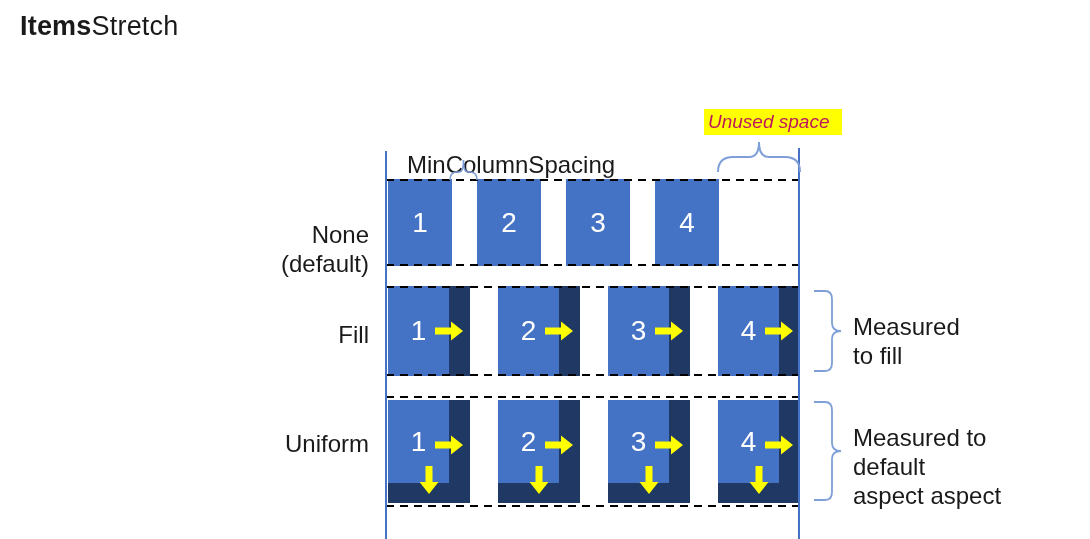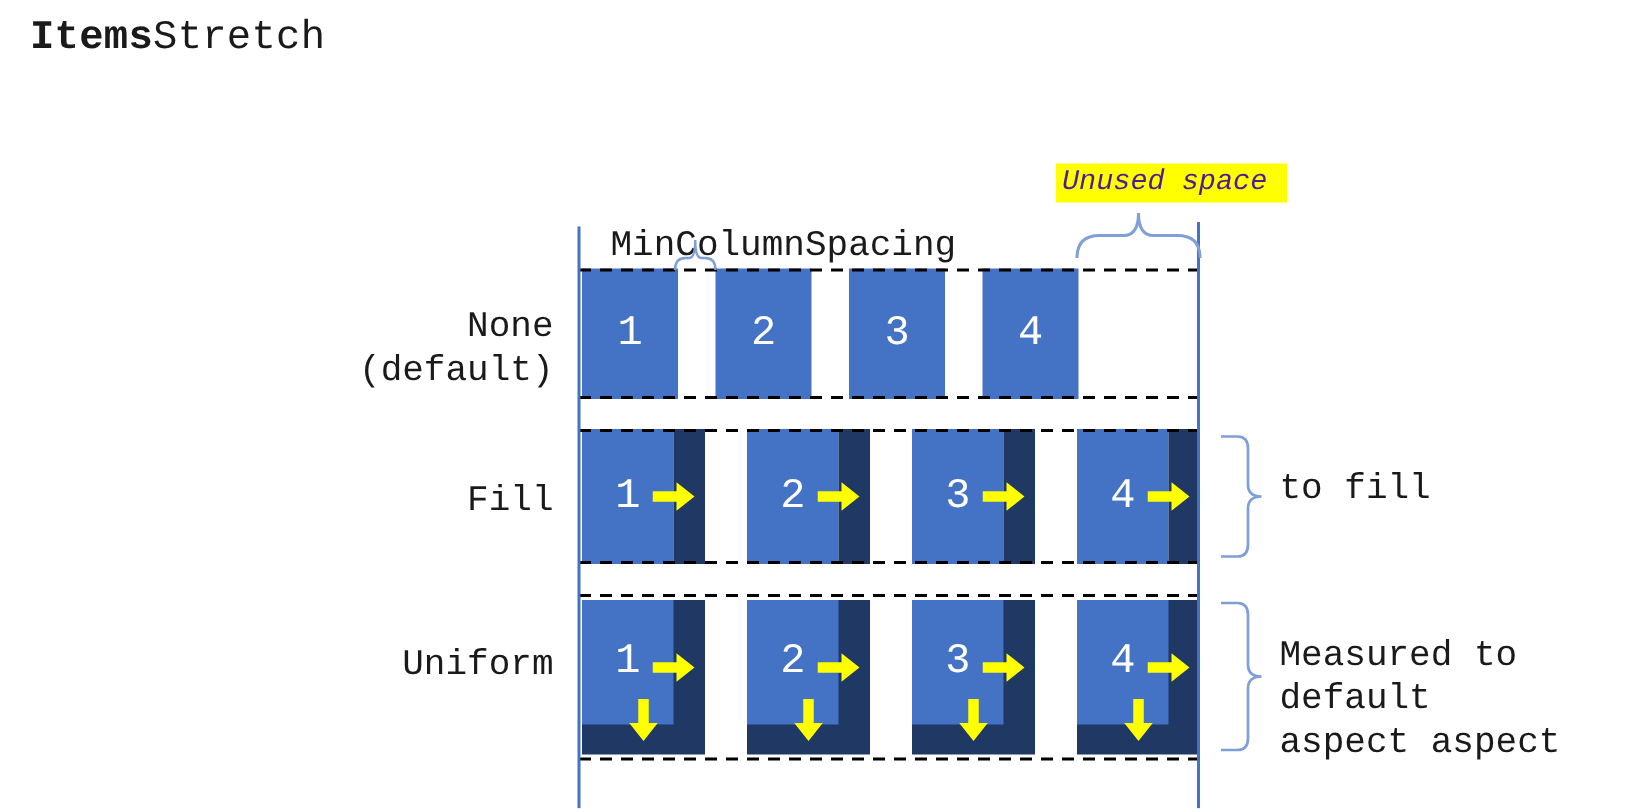--- a/index.html
+++ b/index.html
@@ -1,27 +1,27 @@
 <!DOCTYPE html>
 <html><head>
 <meta charset="utf-8">
 <style>
   html,body{margin:0;padding:0;background:#fff;}
   .canvas{
     position:relative;width:1056px;height:539px;background:#ffffff;overflow:hidden;
-    font-family:Liberation Mono, monospace;color:#1a1a1a;
+    font-family:Liberation Sans, sans-serif;color:#1a1a1a;
   }
   .abs{position:absolute;}
   .title{left:20px;top:11px;font-size:27px;letter-spacing:0.2px;}
   .title .b{font-weight:bold;}
   .subtitle{left:47px;top:54px;font-size:24px;}
   .mcs-label{left:407px;top:131px;font-size:24px;margin-top:20px;}
   .unused-label{
     left:704px;top:109px;font-size:19px;font-style:italic;
-    background:#FFFF00;color:#4c1d95;padding:2px 13px 3px 4px;line-height:21px;
+    background:#FFFF00;color:#be185d;padding:2px 13px 3px 4px;line-height:21px;
   }
   .vline{width:2px;background:#4472C4;z-index:6;}
   .dash{
     height:2px;left:386px;width:413px;z-index:5;
     background-image:repeating-linear-gradient(90deg,#000 0 8px,transparent 8px 14px);
   }
   .row-label{
     left:239px;width:130px;text-align:right;font-size:24px;line-height:29px;z-index:2;
   }
   .rtext{left:853px;font-size:24px;line-height:29px;z-index:2;}
@@ -55,21 +55,21 @@
 <div class="canvas">
 
   <div class="abs title"><span class="b">Items</span><span>Stretch</span></div>
 
   <div class="abs mcs-label">MinColumnSpacing</div>
   <div class="abs unused-label">Unused space</div>
 
   <div class="abs vline" style="left:385px;top:151px;height:388px;"></div>
   <div class="abs vline" style="left:798px;top:148px;height:391px;"></div>
 
-  <div class="abs row-label" style="top:204px;">
+  <div class="abs row-label" style="top:220px;">
     <div>None</div>
     <div>(default)</div>
   </div>
   <div class="abs none-box" style="left:388px;">
       <span class="num">1</span>
     </div>
   <div class="abs none-box" style="left:477px;">
       <span class="num">2</span>
     </div>
   <div class="abs none-box" style="left:566px;">
@@ -172,20 +172,21 @@
     <path d="M2,34 Q2,19 17,19 L33,19 Q43,19 43,4 Q43,19 53,19 L69,19 Q84,19 84,34" stroke-width="2"></path>
   </svg>
   <svg class="abs brace" style="left:812px;top:288px;" width="34" height="86" viewBox="0 0 34 86">
     <path d="M2,3 L13,3 Q20,3 20,11 L20,35 Q20,43 29,43 Q20,43 20,51 L20,75 Q20,83 13,83 L2,83" stroke-width="1.8"></path>
   </svg>
   <svg class="abs brace" style="left:812px;top:399px;" width="34" height="104" viewBox="0 0 34 104">
     <path d="M2,3 L13,3 Q20,3 20,11 L20,44 Q20,52 29,52 Q20,52 20,60 L20,93 Q20,101 13,101 L2,101" stroke-width="1.8"></path>
   </svg>
 
   <div class="abs rtext" style="top:312px;">
+    <div>Measured</div>
     <div>to fill</div>
   </div>
   <div class="abs rtext" style="top:423px;">
     <div>Measured to default</div>
     <div>aspect aspect</div>
   </div>
 
 </div>
 
 </body></html>

